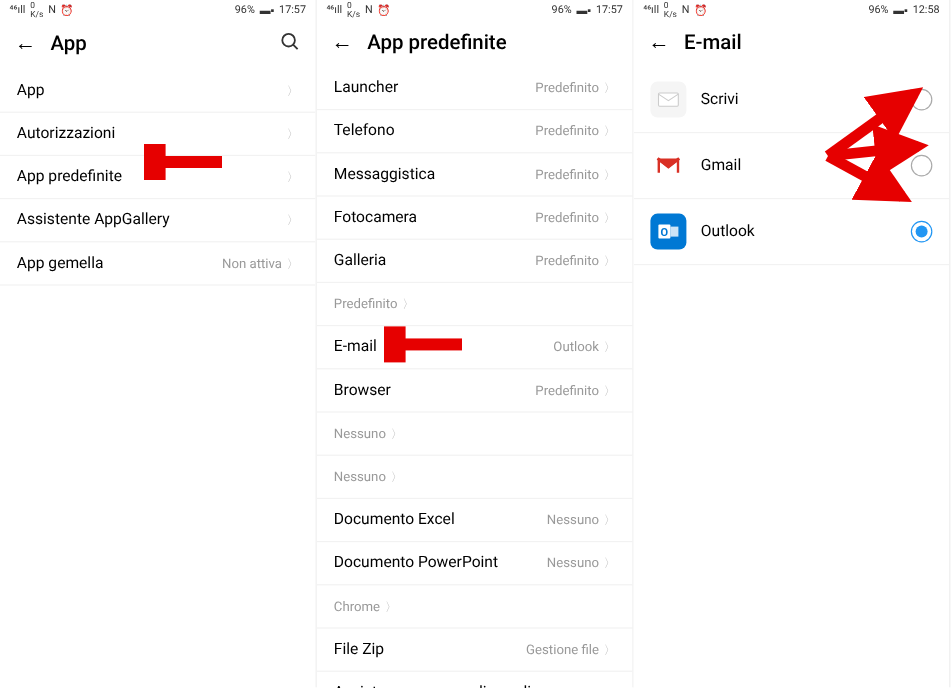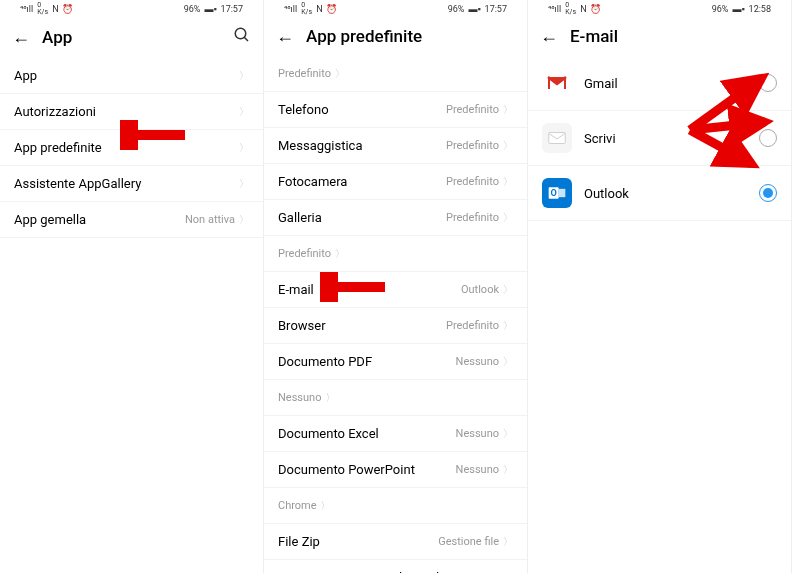--- a/index.html
+++ b/index.html
@@ -20,21 +20,21 @@
     display: flex;
     flex-direction: column;
     overflow: hidden;
   }
   .screen:last-child { border-right: none; }
   .status-bar {
     height: 18px;
     display: flex;
     justify-content: space-between;
     align-items: center;
-    padding: 0 20px;
+    padding: 0 8px;
     font-size: 9px;
     color: #333;
   }
   .status-left, .status-right { display: flex; align-items: center; gap: 4px; }
   .kbs { display: flex; flex-direction: column; line-height: 1; font-size: 7px; }
   .header {
     display: flex;
     align-items: center;
     padding: 8px 12px 10px 12px;
     gap: 12px;
@@ -146,20 +146,21 @@
       <span>▬▪</span>
       <span>17:57</span>
     </div>
   </div>
   <div class="header">
     <span class="back-icon">←</span>
     <span class="header-title">App predefinite</span>
   </div>
   <div class="list">
     <div class="row">
+        <span class="row-label">Launcher</span>
         <span class="row-value">Predefinito</span>
         <span class="chevron">〉</span>
       </div>
     <div class="row">
         <span class="row-label">Telefono</span>
         <span class="row-value">Predefinito</span>
         <span class="chevron">〉</span>
       </div>
     <div class="row">
         <span class="row-label">Messaggistica</span>
@@ -184,21 +185,20 @@
         <span class="row-label">E-mail</span>
         <span class="row-value">Outlook</span>
         <span class="chevron">〉</span>
       </div>
     <div class="row">
         <span class="row-label">Browser</span>
         <span class="row-value">Predefinito</span>
         <span class="chevron">〉</span>
       </div>
     <div class="row">
-        <span class="row-label">Documento PDF</span>
         <span class="row-value">Nessuno</span>
         <span class="chevron">〉</span>
       </div>
     <div class="row">
         <span class="row-value">Nessuno</span>
         <span class="chevron">〉</span>
       </div>
     <div class="row">
         <span class="row-label">Documento Excel</span>
         <span class="row-value">Nessuno</span>
@@ -240,38 +240,38 @@
       <span>▬▪</span>
       <span>12:58</span>
     </div>
   </div>
   <div class="header">
     <span class="back-icon">←</span>
     <span class="header-title">E-mail</span>
   </div>
   <div class="list">
     <div class="row email-row">
+      <div class="app-icon" style="background:#f5f5f5;">
+        <svg width="22" height="22" viewBox="0 0 24 24">
+            <rect x="3" y="6" width="18" height="12" rx="1" fill="#fff" stroke="#ccc"></rect>
+            <path d="M3 7l9 6 9-6" stroke="#ccc" fill="none"></path>
+          </svg>
+      </div>
+      <span class="row-label">Scrivi</span>
+      <span class="radio"></span>
+    </div>
+    <div class="row email-row">
       <div class="app-icon" style="background:#fff;">
         <svg width="24" height="24" viewBox="0 0 24 24">
             <path d="M3 6h18v12H3z" fill="#fff"></path>
             <path d="M3 6l9 7 9-7" fill="none" stroke="#d93025" stroke-width="2.5"></path>
             <path d="M3 6v12h2V9l7 5 7-5v9h2V6" fill="#d93025"></path>
           </svg>
       </div>
       <span class="row-label">Gmail</span>
-      <span class="radio"></span>
-    </div>
-    <div class="row email-row">
-      <div class="app-icon" style="background:#f5f5f5;">
-        <svg width="22" height="22" viewBox="0 0 24 24">
-            <rect x="3" y="6" width="18" height="12" rx="1" fill="#fff" stroke="#ccc"></rect>
-            <path d="M3 7l9 6 9-6" stroke="#ccc" fill="none"></path>
-          </svg>
-      </div>
-      <span class="row-label">Scrivi</span>
       <span class="radio"></span>
     </div>
     <div class="row email-row">
       <div class="app-icon" style="background:#0078d4;border-radius:6px;">
         <svg width="20" height="20" viewBox="0 0 24 24">
             <rect x="2" y="5" width="12" height="14" rx="1" fill="#fff"></rect>
             <text x="8" y="16" font-size="11" font-weight="bold" fill="#0078d4" text-anchor="middle">O</text>
             <rect x="14" y="7" width="8" height="10" fill="#fff" opacity="0.8"></rect>
           </svg>
       </div>

